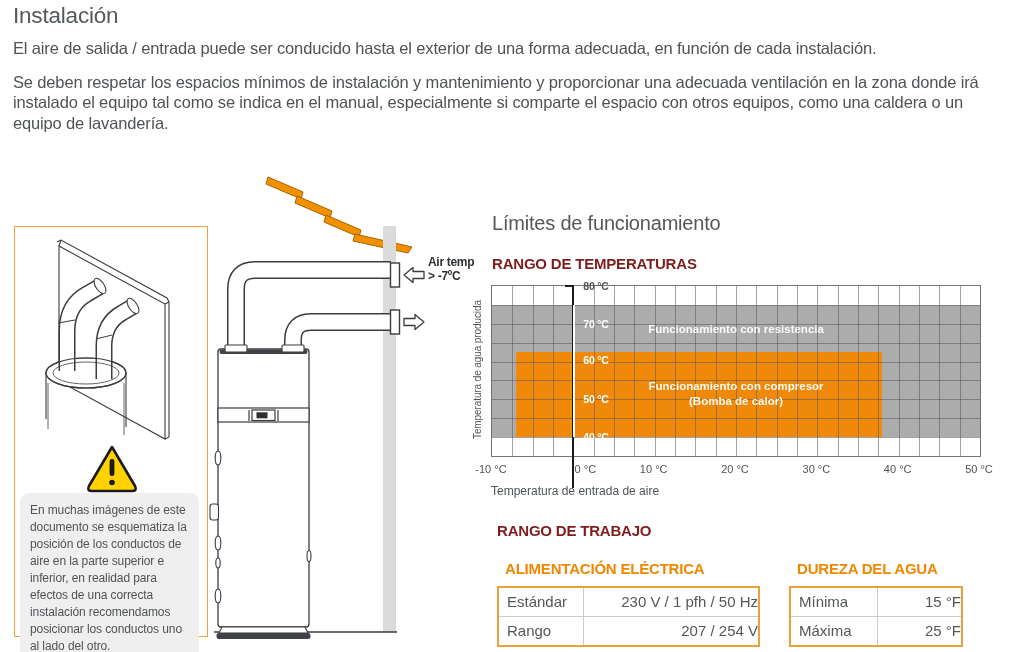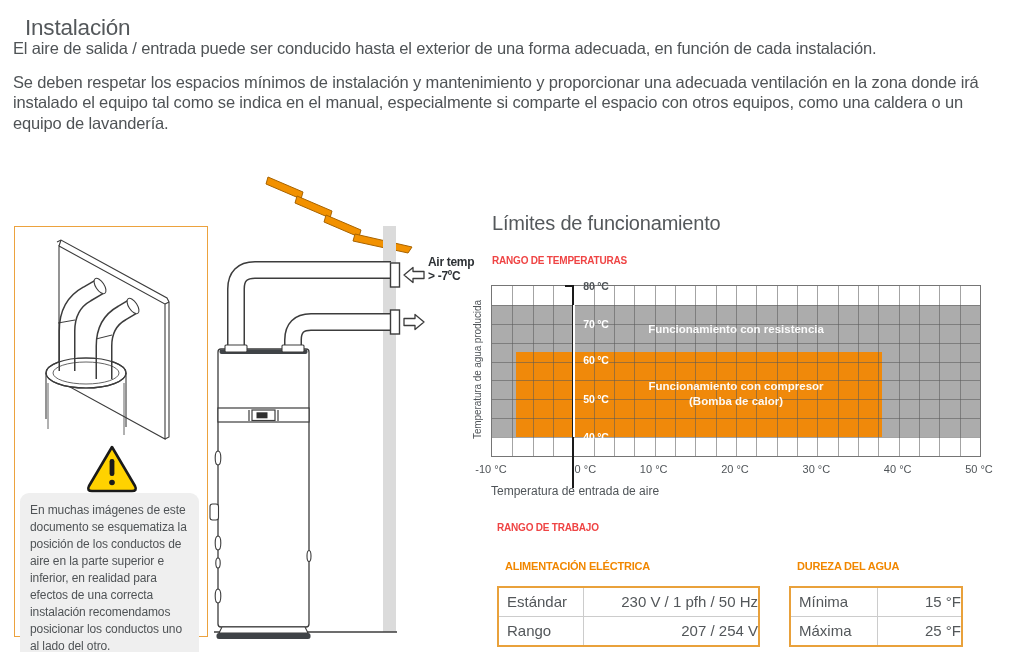--- a/index.html
+++ b/index.html
@@ -1,42 +1,42 @@
 <!DOCTYPE html>
 <html><head>
 <meta charset="utf-8">
 <style>
   html,body{margin:0;padding:0;background:#fff;}
   #canvas{position:relative;width:1024px;height:652px;background:#fff;overflow:hidden;
           font-family:"Liberation Sans",sans-serif;color:#4F5356;}
   .abs{position:absolute;}
-  h1.title{margin:12px;font-size:22.5px;font-weight:400;color:#54585B;letter-spacing:-0.2px;}
+  h1.title{margin:0;font-size:22.5px;font-weight:400;color:#54585B;letter-spacing:-0.2px;}
   p.body{margin:0;font-size:16.5px;line-height:1.24;letter-spacing:-0.15px;color:#4F5356;}
   
   .inset{border:1.5px solid #ECA23E;background:#fff;}
   .notebox{background:#EFEFEF;border-radius:9px;padding:9px 8px 8px 10px;
            font-size:12px;line-height:1.42;color:#4F5356;letter-spacing:-0.1px;}
   
   .h-limits{font-size:20px;font-weight:400;color:#54585B;letter-spacing:-0.2px;}
-  .h-sub{font-size:10px;font-weight:700;color:#ef4444;letter-spacing:-0.2px;}
+  .h-sub{font-size:15px;font-weight:700;color:#7f1d1d;letter-spacing:-0.2px;}
   #chart{width:488px;height:215px;}
   #plot{position:absolute;left:0;top:0;width:488px;height:170px;border:1px solid #757575;background:#fff;}
   .region{position:absolute;z-index:1;}
   .gl{position:absolute;background:rgba(90,90,90,0.55);z-index:2;}
   .zero-line{position:absolute;background:#1a1a1a;z-index:3;}
   .zero-white{position:absolute;background:#fff;z-index:4;}
   .ytick{position:absolute;z-index:5;font-size:10.5px;font-weight:700;letter-spacing:-0.2px;}
   .xtick{position:absolute;font-size:11px;color:#4F5458;transform:translateX(-50%);white-space:nowrap;}
   .region-label{position:absolute;z-index:5;color:rgba(255,255,255,0.95);font-weight:700;font-size:11.5px;
                 line-height:1.3;text-align:center;transform:translate(-50%,-50%);white-space:nowrap;}
   .ylabel{writing-mode:vertical-rl;transform:rotate(180deg);font-size:10px;color:#4F5458;
           height:170px;text-align:center;letter-spacing:-0.1px;}
   .xlabel{font-size:12px;color:#4F5458;text-align:left;width:488px;}
   
-  .h-orange{font-size:11px;font-weight:700;color:#F18700;letter-spacing:-0.2px;}
+  .h-orange{font-size:15px;font-weight:700;color:#F18700;letter-spacing:-0.2px;}
   .tbl{border:2px solid #E9A13B;background:#fff;}
   .trow{display:flex;height:28px;line-height:28px;font-size:15px;color:#53575A;}
   .trow + .trow{border-top:1px solid #CCCCCC;}
   .tc1{padding-left:8px;border-right:1px solid #CCCCCC;}
   .tc2{flex:1;text-align:right;}
   svg text{font-family:"Liberation Sans",sans-serif;}
 </style>
 </head>
 <body>
 

